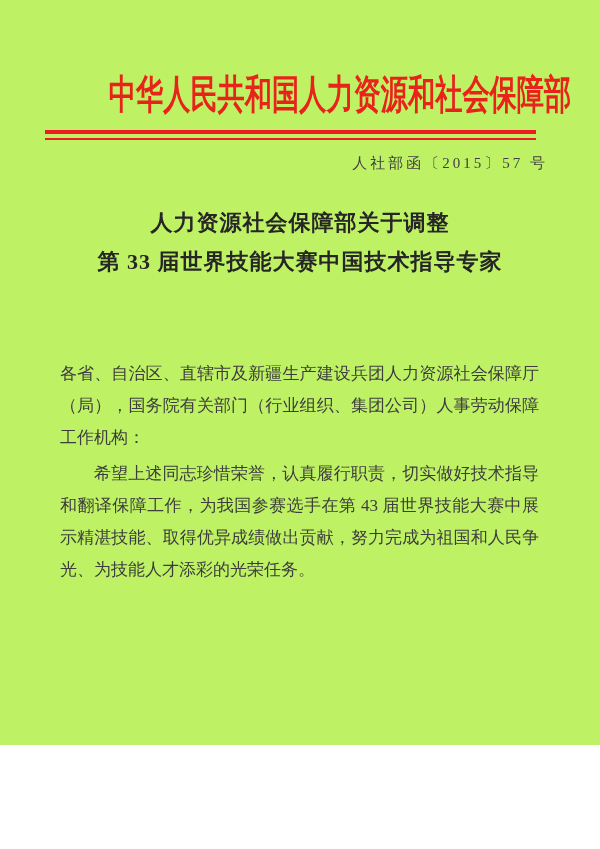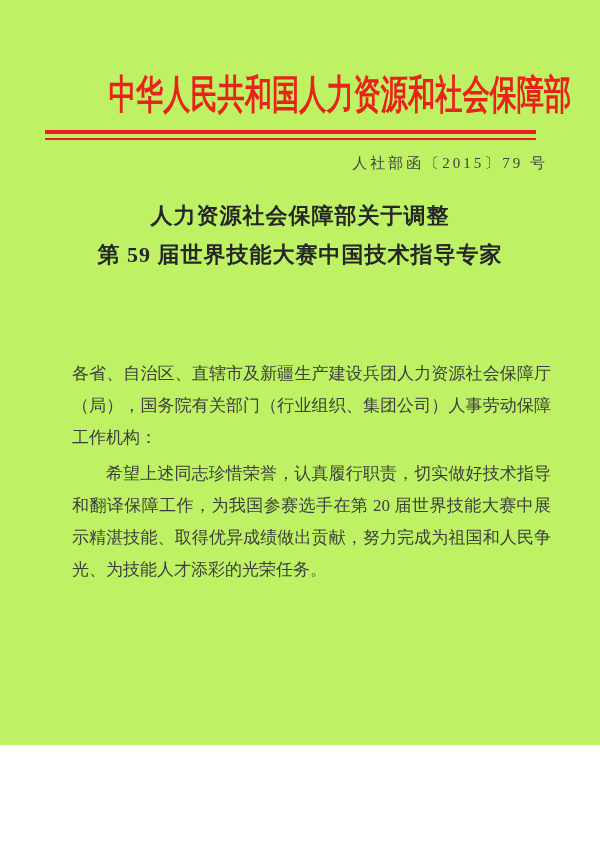--- a/index.html
+++ b/index.html
@@ -47,35 +47,35 @@
     right: 52px;
     font-size: 15px;
     letter-spacing: 3px;
     color: #404040;
     line-height: 24px;
     white-space: nowrap;
   }
   
   .doc-title {
     position: absolute;
-    top: 196px;
+    top: 203px;
     left: 30px;
     width: 540px;
     text-align: center;
     font-size: 22px;
     font-weight: bold;
     color: #262626;
     line-height: 39px;
     letter-spacing: 1px;
   }
   
   .doc-body {
     position: absolute;
     top: 358px;
-    left: 72px;
+    left: 60px;
     width: 479px;
     font-size: 17px;
     line-height: 32px;
     color: #3d3d3d;
     text-align: justify;
   }
   .doc-body p { margin: 0; text-indent: 2em; }
   .doc-body p.salutation { text-indent: 0; }
   .doc-body p + p { margin-top: 4px; }
 </style>
@@ -84,28 +84,28 @@
 
 <div class="page">
 
   <div class="letterhead">
     <span class="org">中华人民共和国人力资源和社会保障部</span>
   </div>
 
   <div class="rule rule-top-thick"></div>
   <div class="rule rule-top-thin"></div>
 
-  <div class="doc-number">人社部函〔2015〕79 号</div>
+  <div class="doc-number">人社部函〔2015〕57 号</div>
 
   <div class="doc-title">
     <div>人力资源社会保障部关于调整</div>
-    <div>第 59 届世界技能大赛中国技术指导专家</div>
+    <div>第 33 届世界技能大赛中国技术指导专家</div>
   </div>
 
   <div class="doc-body">
     <p class="salutation">各省、自治区、直辖市及新疆生产建设兵团人力资源社会保障厅（局），国务院有关部门（行业组织、集团公司）人事劳动保障工作机构：</p>
-    <p>希望上述同志珍惜荣誉，认真履行职责，切实做好技术指导和翻译保障工作，为我国参赛选手在第 20 届世界技能大赛中展示精湛技能、取得优异成绩做出贡献，努力完成为祖国和人民争光、为技能人才添彩的光荣任务。</p>
+    <p>希望上述同志珍惜荣誉，认真履行职责，切实做好技术指导和翻译保障工作，为我国参赛选手在第 43 届世界技能大赛中展示精湛技能、取得优异成绩做出贡献，努力完成为祖国和人民争光、为技能人才添彩的光荣任务。</p>
   </div>
 
   <div class="rule rule-bottom-thin"></div>
   <div class="rule rule-bottom-thick"></div>
 
 </div>
 
 </body></html>

